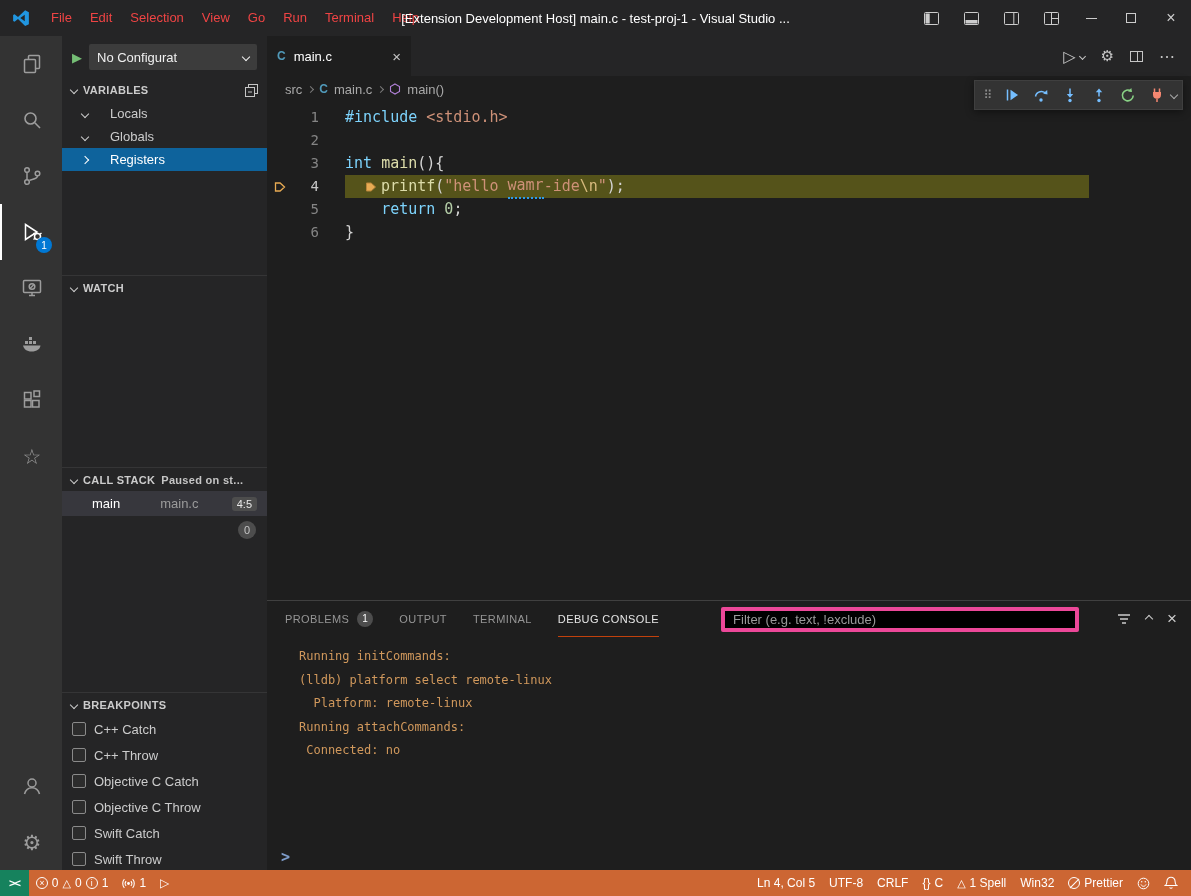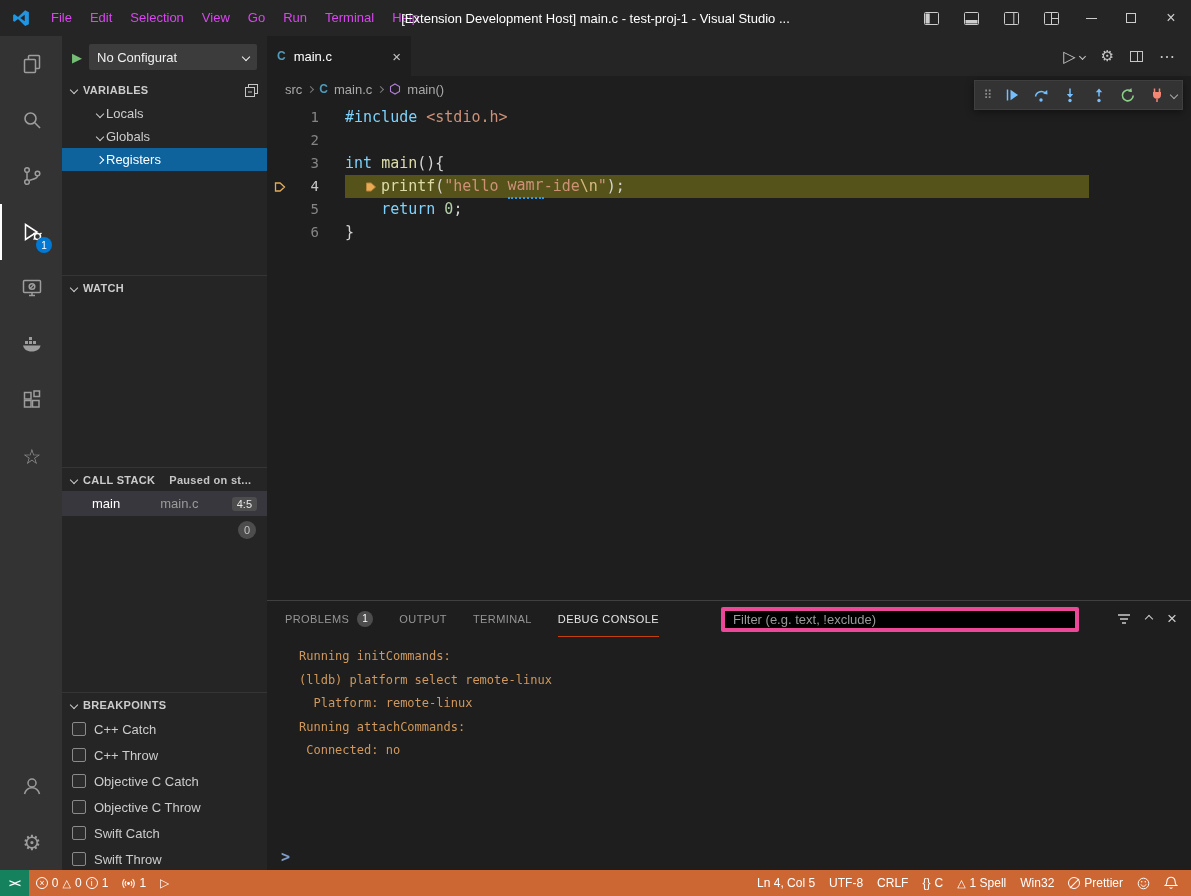--- a/index.html
+++ b/index.html
@@ -9,21 +9,21 @@
     background:#1e1e1e; color:#cccccc;
     display:flex; flex-direction:column;
     user-select:none;
   }
   svg { display:block; }
 
   
   .titlebar { height:36px; background:#252526; display:flex; align-items:center; position:relative; flex:none; }
   .logo { width:42px; display:flex; align-items:center; justify-content:center; }
   .menubar { display:flex; }
-  .menu-item { padding:0 9px; line-height:36px; font-size:13px; color:#d946ef; cursor:default; }
+  .menu-item { padding:0 9px; line-height:36px; font-size:13px; color:#ef4444; cursor:default; }
   .window-title { position:absolute; left:50%; transform:translateX(-50%); font-size:13px; color:#ffffff; white-space:nowrap; }
   .win-controls { margin-left:auto; display:flex; height:100%; align-items:center; }
   .wc { width:40px; height:36px; display:flex; align-items:center; justify-content:center; color:#cccccc; }
   .wc.close { font-size:16px; }
   .min-line { width:11px; height:1px; background:#cccccc; }
   .max-box { width:10px; height:10px; border:1px solid #cccccc; }
 
   
   .app { display:flex; height:834px; flex:none; }
 
@@ -37,23 +37,23 @@
 
   
   .sidebar { width:205px; background:#252526; display:flex; flex-direction:column; font-size:13px; flex:none; }
   .run-row { height:42px; display:flex; align-items:center; padding:0 10px; gap:7px; flex:none; }
   .play-glyph { color:#75be75; font-size:13px; }
   .config-select { flex:1; height:26px; background:#3c3c3c; border-radius:2px; display:flex; align-items:center; justify-content:space-between; padding:0 8px; color:#f0f0f0; font-size:13px; }
   .chev { display:inline-block; width:6px; height:6px; border-right:1.4px solid currentColor; border-bottom:1.4px solid currentColor; transform:rotate(45deg); flex:none; }
   .chev.right { transform:rotate(-45deg); }
   .chev.up { transform:rotate(-135deg); }
   .section-header { height:24px; display:flex; align-items:center; gap:6px; padding:0 9px; font-size:11px; font-weight:700; letter-spacing:.3px; color:#cccccc; flex:none; border-top:1px solid rgba(128,128,128,.18); }
-  .section-header .hdr-status { font-weight:600; font-size:11px; color:#c5c5c5; margin-left:8px; white-space:nowrap; }
+  .section-header .hdr-status { font-weight:600; font-size:11px; color:#c5c5c5; margin-left:0; white-space:nowrap; }
   .sec-icon { margin-left:auto; color:#c5c5c5; }
-  .tree-row { height:23px; display:flex; align-items:center; gap:3px; padding-left:35px; color:#cccccc; flex:none; }
+  .tree-row { height:23px; display:flex; align-items:center; gap:22px; padding-left:20px; color:#cccccc; flex:none; }
   .tree-row.selected { background:#0e639c; color:#ffffff; }
   .spacer { flex:none; }
   .frame-row { height:25px; background:#37373d; display:flex; align-items:center; padding:0 10px 0 30px; gap:10px; flex:none; }
   .frame-name { color:#ffffff; }
   .frame-file { color:#9b9b9b; margin-left:30px; }
   .frame-pos { margin-left:auto; background:#4d4d4d; color:#e8e8e8; font-size:11px; border-radius:3px; padding:1px 5px; }
   .zero-row { height:28px; display:flex; justify-content:flex-end; align-items:center; padding-right:11px; flex:none; }
   .zero-badge { width:18px; height:18px; border-radius:50%; background:#4d4d4d; color:#c5c5c5; font-size:11px; display:flex; align-items:center; justify-content:center; }
   .bp-row { height:26px; display:flex; align-items:center; gap:8px; padding-left:10px; color:#cccccc; flex:none; }
   .checkbox { width:14px; height:14px; border:1px solid #8a8a8a; background:#2c2c2c; border-radius:2px; flex:none; }

